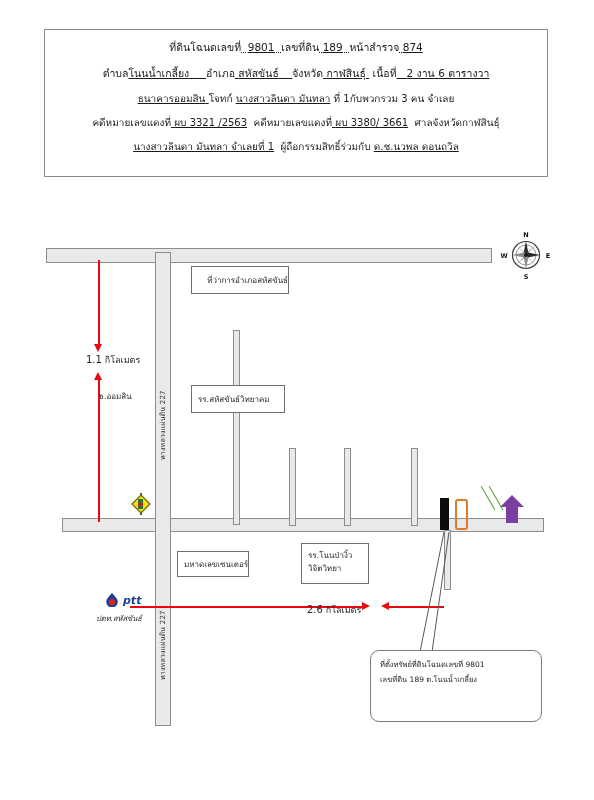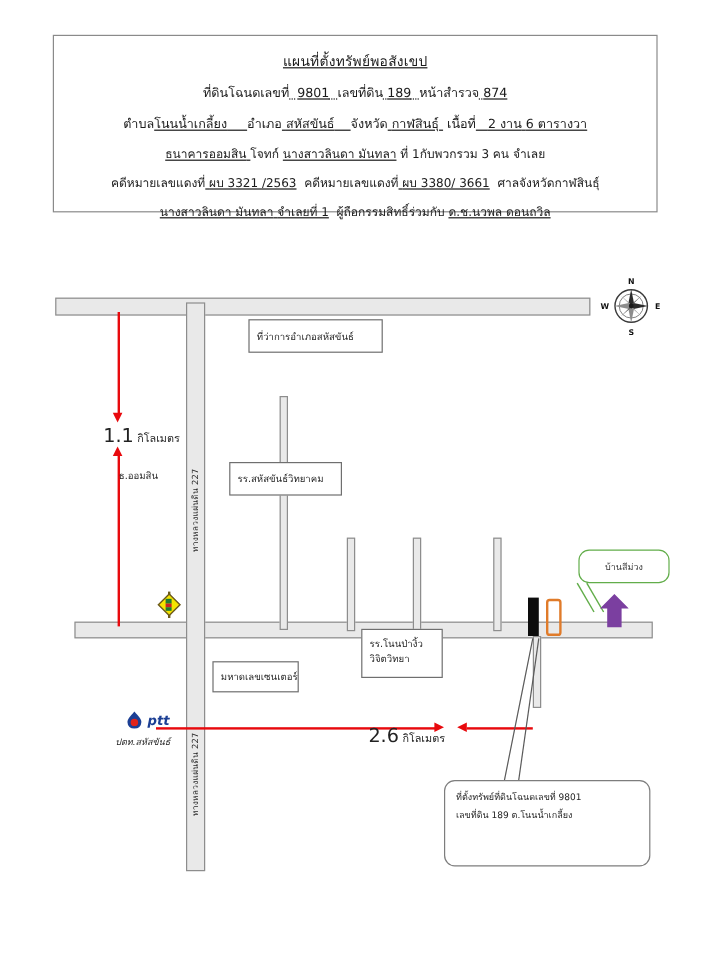--- a/index.html
+++ b/index.html
@@ -56,21 +56,21 @@
   
   .arrow-v{position:absolute;width:0;border-left:2.5px solid #e8090d;}
   .arr-head{position:absolute;width:0;height:0;}
   .arr-up{border-left:4.5px solid transparent;border-right:4.5px solid transparent;border-bottom:8px solid #e8090d;}
   .arr-dn{border-left:4.5px solid transparent;border-right:4.5px solid transparent;border-top:8px solid #e8090d;}
   .arr-rt{border-top:4.5px solid transparent;border-bottom:4.5px solid transparent;border-left:8px solid #e8090d;}
   .arr-lt{border-top:4.5px solid transparent;border-bottom:4.5px solid transparent;border-right:8px solid #e8090d;}
   .arrow-h{position:absolute;height:0;border-top:2.5px solid #e8090d;}
 
   .dist-label{position:absolute;font-size:9px;color:#222;white-space:nowrap;}
-  .dist-num{font-size:16px;margin-top:46px;}
+  .dist-num{font-size:10px;margin-top:46px;}
 
   
   .place-box{
     position:absolute;border:1px solid #6f6f6f;background:#fff;
     box-sizing:border-box;font-size:8px;color:#242424;
     display:flex;align-items:center;padding-left:6px;
   }
   .place-box.two{display:block;padding:5px 6px;line-height:1.65;}
 
   .plain-label{position:absolute;font-size:8px;color:#242424;white-space:nowrap;}
@@ -104,21 +104,20 @@
   .ptt-txt{position:absolute;left:96px;top:412px;font-size:7.5px;color:#242424;white-space:nowrap;font-style:italic;}
 
   
   .sign{position:absolute;left:130px;top:292px;width:22px;height:24px;}
 </style>
 </head>
 <body>
 
 <div class="header-box">
 
-  <div class="hdr-title">แผนที่ตั้งทรัพย์พอสังเขป</div>
 
   <div class="hdr-line">
     <span>ที่ดินโฉนดเลขที่</span><span class="ud">&nbsp;&nbsp;</span><span class="u">9801</span><span class="ud">&nbsp;&nbsp;</span><span>เลขที่ดิน</span><span class="ud">&nbsp;</span><span class="u">189</span><span class="ud">&nbsp;&nbsp;</span><span>หน้าสำรวจ</span><span class="ud">&nbsp;</span><span class="u">874</span>
   </div>
 
   <div class="hdr-line">
     <span>ตำบล</span><span class="u">โนนน้ำเกลี้ยง</span><span class="u">&nbsp;&nbsp;&nbsp;&nbsp;&nbsp;</span><span>อำเภอ</span><span class="u">&nbsp;</span><span class="u">สหัสขันธ์</span><span class="u">&nbsp;&nbsp;&nbsp;&nbsp;</span><span>จังหวัด</span><span class="u">&nbsp;</span><span class="u">กาฬสินธุ์</span><span class="u">&nbsp;</span>&nbsp;<span>เนื้อที่</span><span class="u">&nbsp;&nbsp;&nbsp;</span><span class="u">2 งาน</span><span class="u">&nbsp;</span><span class="u">6 ตารางวา</span>
   </div>
 
   <div class="hdr-line l3">
@@ -185,33 +184,33 @@
   <div class="arr-head arr-rt" style="left:362px;top:402px;"></div>
 
   <div class="dist-label" style="left:307px;top:403px;">
     <span class="dist-num">2.6</span>
     <span>กิโลเมตร</span>
   </div>
 
   <div class="arr-head arr-lt" style="left:381px;top:402px;"></div>
   <div class="arrow-h" style="left:389px;top:406px;width:55px;"></div>
 
-  <div class="place-box" style="left:207px;top:66px;width:112px;height:28px;">
+  <div class="place-box" style="left:191px;top:66px;width:98px;height:28px;justify-content:flex-end;">
     <span>ที่ว่าการอำเภอสหัสขันธ์</span>
   </div>
 
   <div class="place-box" style="left:191px;top:185px;width:94px;height:28px;">
     <span>รร.สหัสขันธ์วิทยาคม</span>
   </div>
 
   <div class="place-box" style="left:177px;top:351px;width:72px;height:26px;">
     <span>มหาดเลขเซนเตอร์</span>
   </div>
 
-  <div class="place-box two" style="left:301px;top:324px;width:68px;height:41px;">
+  <div class="place-box two" style="left:301px;top:343px;width:68px;height:41px;">
     <div>รร.โนนป่างิ้ว</div>
     <div>วิจิตวิทยา</div>
   </div>
 
   <div class="plain-label" style="left:99px;top:190px;">ธ.ออมสิน</div>
 
   <div class="ptt">
     <svg width="62" height="15" viewBox="0 0 62 15">
       <path d="M8 1 C4 5.5 2.2 7.6 2.2 9.7 A5.8 5.8 0 0 0 13.8 9.7 C13.8 7.6 12 5.5 8 1 Z" fill="#1c3f94"></path>
       <circle cx="8" cy="10" r="3.1" fill="#e2231a"></circle>
@@ -233,23 +232,20 @@
   <div class="marker-black"></div>
   <div class="marker-orange"></div>
 
   <svg class="callout-stem">
     <line x1="444" y1="332" x2="420" y2="452" stroke="#5a5a5a" stroke-width="1"></line>
     <line x1="449" y1="332" x2="432" y2="452" stroke="#5a5a5a" stroke-width="1"></line>
     <line x1="495" y1="310" x2="481" y2="286" stroke="#62ad4a" stroke-width="1.2"></line>
     <line x1="503" y1="310" x2="489" y2="286" stroke="#62ad4a" stroke-width="1.2"></line>
   </svg>
 
-  <div class="bubble">
-    <span>บ้านสีม่วง</span>
-  </div>
 
   <div class="house">
     <svg width="24" height="28" viewBox="0 0 24 28">
       <polygon points="12,0 24,12 18,12 18,28 6,28 6,12 0,12" fill="#7b3fa0"></polygon>
     </svg>
   </div>
 
   <div class="callout">
     <div>ที่ตั้งทรัพย์ที่ดินโฉนดเลขที่   9801</div>
     <div>เลขที่ดิน 189  ต.โนนน้ำเกลี้ยง</div>

